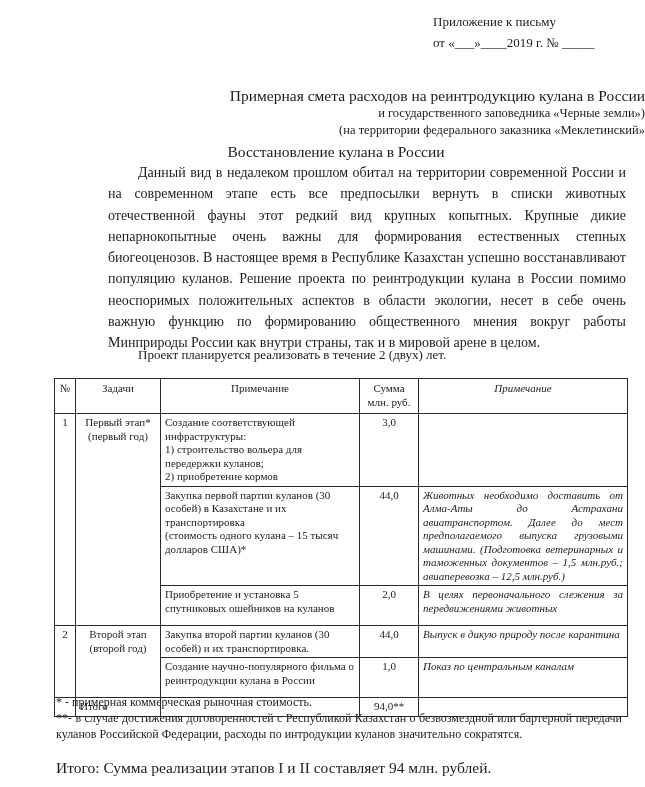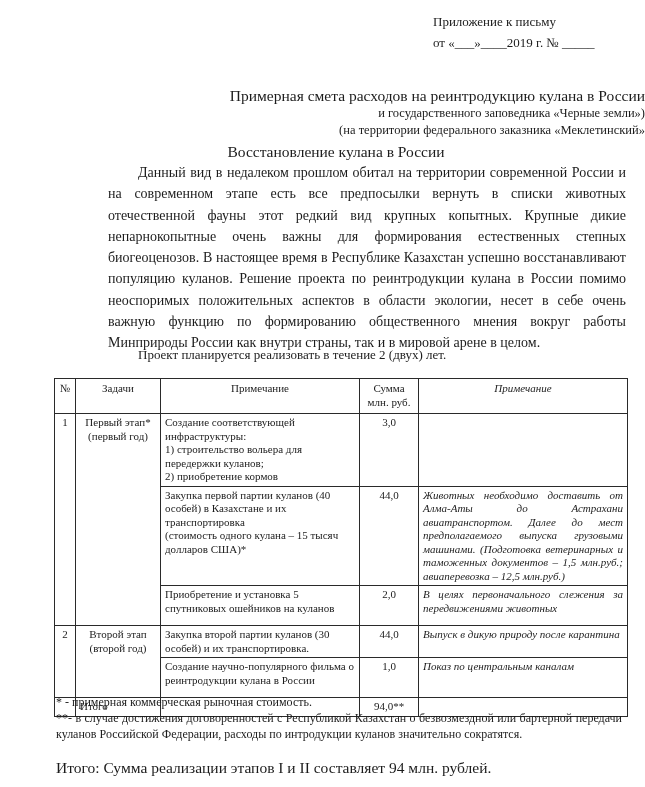--- a/index.html
+++ b/index.html
@@ -88,21 +88,21 @@
   <tr style="height:64px">
     <td class="c-no" rowspan="3">1</td>
     <td class="c-task" rowspan="3">Первый этап* (первый год)</td>
     <td class="c-act" style="white-space:pre-line">Создание соответствующей инфраструктуры:
 1) строительство вольера для передержки куланов;
 2) приобретение кормов</td>
     <td class="c-sum">3,0</td>
     <td class="c-note"></td>
   </tr>
   <tr style="height:80px">
-    <td class="c-act" style="white-space:pre-line">Закупка первой партии куланов (40 особей) в Казахстане и их транспортировка
+    <td class="c-act" style="white-space:pre-line">Закупка первой партии куланов (30 особей) в Казахстане и их транспортировка
 (стоимость одного кулана – 15 тысяч долларов США)*</td>
     <td class="c-sum">44,0</td>
     <td class="c-note">Животных необходимо доставить от Алма-Аты до Астрахани авиатранспортом. Далее до мест предполагаемого выпуска грузовыми машинами. (Подготовка ветеринарных и таможенных документов – 1,5 млн.руб.; авиаперевозка – 12,5 млн.руб.)</td>
   </tr>
   <tr style="height:40px">
     <td class="c-act">Приобретение и установка 5 спутниковых ошейников на куланов</td>
     <td class="c-sum">2,0</td>
     <td class="c-note">В целях первоначального слежения за передвижениями животных</td>
   </tr>
   <tr style="height:30px">

